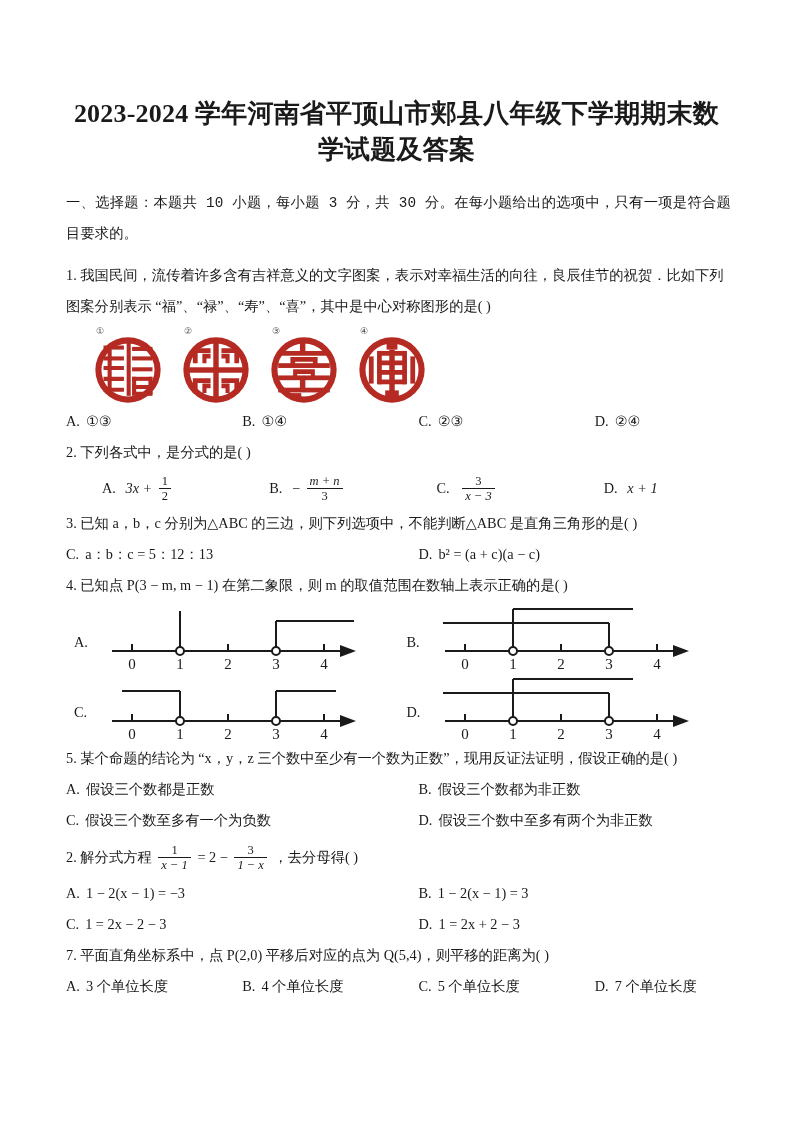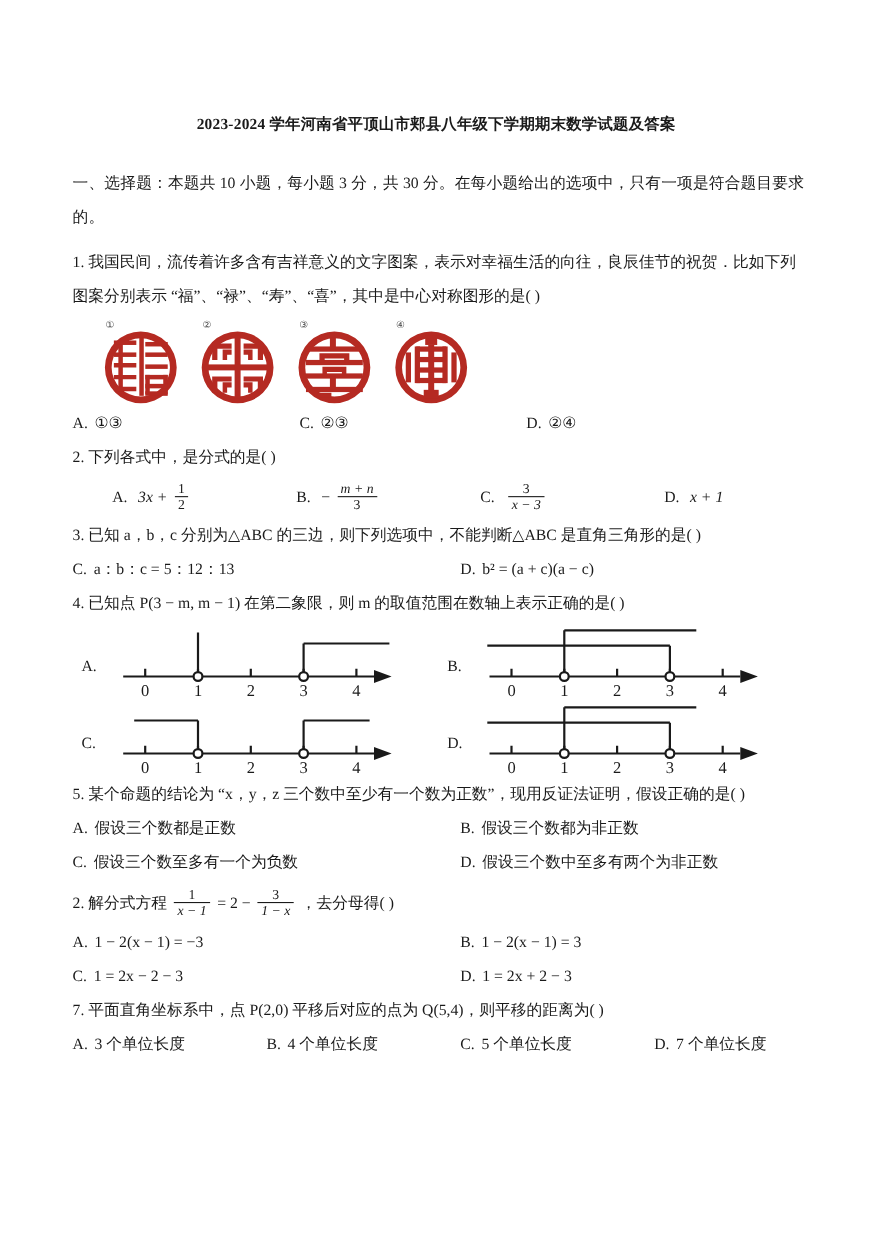--- a/index.html
+++ b/index.html
@@ -18,36 +18,37 @@
   .page {
     width: 793px;
     height: 1122px;
     box-sizing: border-box;
     padding: 0;
     position: relative;
   }
   .doc-title {
     font-family: "Liberation Serif", "DejaVu Serif", serif;
     font-weight: bold;
-    font-size: 14px;
+    font-size: 26px;
     line-height: 36px;
     text-align: center;
     margin: 0;
     padding: 96px 66px 0 66px;
     letter-spacing: 0.2px;
   }
   .body-block {
     padding: 0 62px 0 66px;
   }
   p.para {
     margin: 0;
     font-size: 14.3px;
     line-height: 31px;
     text-align: justify;
     letter-spacing: 0.1px;
+    font-family: Liberation Mono, monospace;
   }
   p.qline {
     margin: 0;
     font-size: 14.3px;
     line-height: 31px;
   }
   
   .opts {
     display: flex;
     font-size: 14.3px;
@@ -206,20 +207,21 @@
             <rect x="16" y="30" width="7" height="40"></rect>
             <rect x="77" y="30" width="7" height="40"></rect>
             <rect x="40" y="80" width="20" height="11"></rect>
           </g>
         </svg>
       </div>
     </div>
 
     <div class="opts four">
       <div><span class="opt-lab">A.</span><span>①③</span></div>
+      <div><span class="opt-lab">B.</span><span>①④</span></div>
       <div><span class="opt-lab">C.</span><span>②③</span></div>
       <div><span class="opt-lab">D.</span><span>②④</span></div>
     </div>
 
     <p class="qline">2. 下列各式中，是分式的是(            )</p>
     <div class="opts four" style="line-height:40px;margin-left:36px;">
       <div>
         <span class="opt-lab">A.</span>
         <span class="it">3x +</span>
         <span class="frac">

